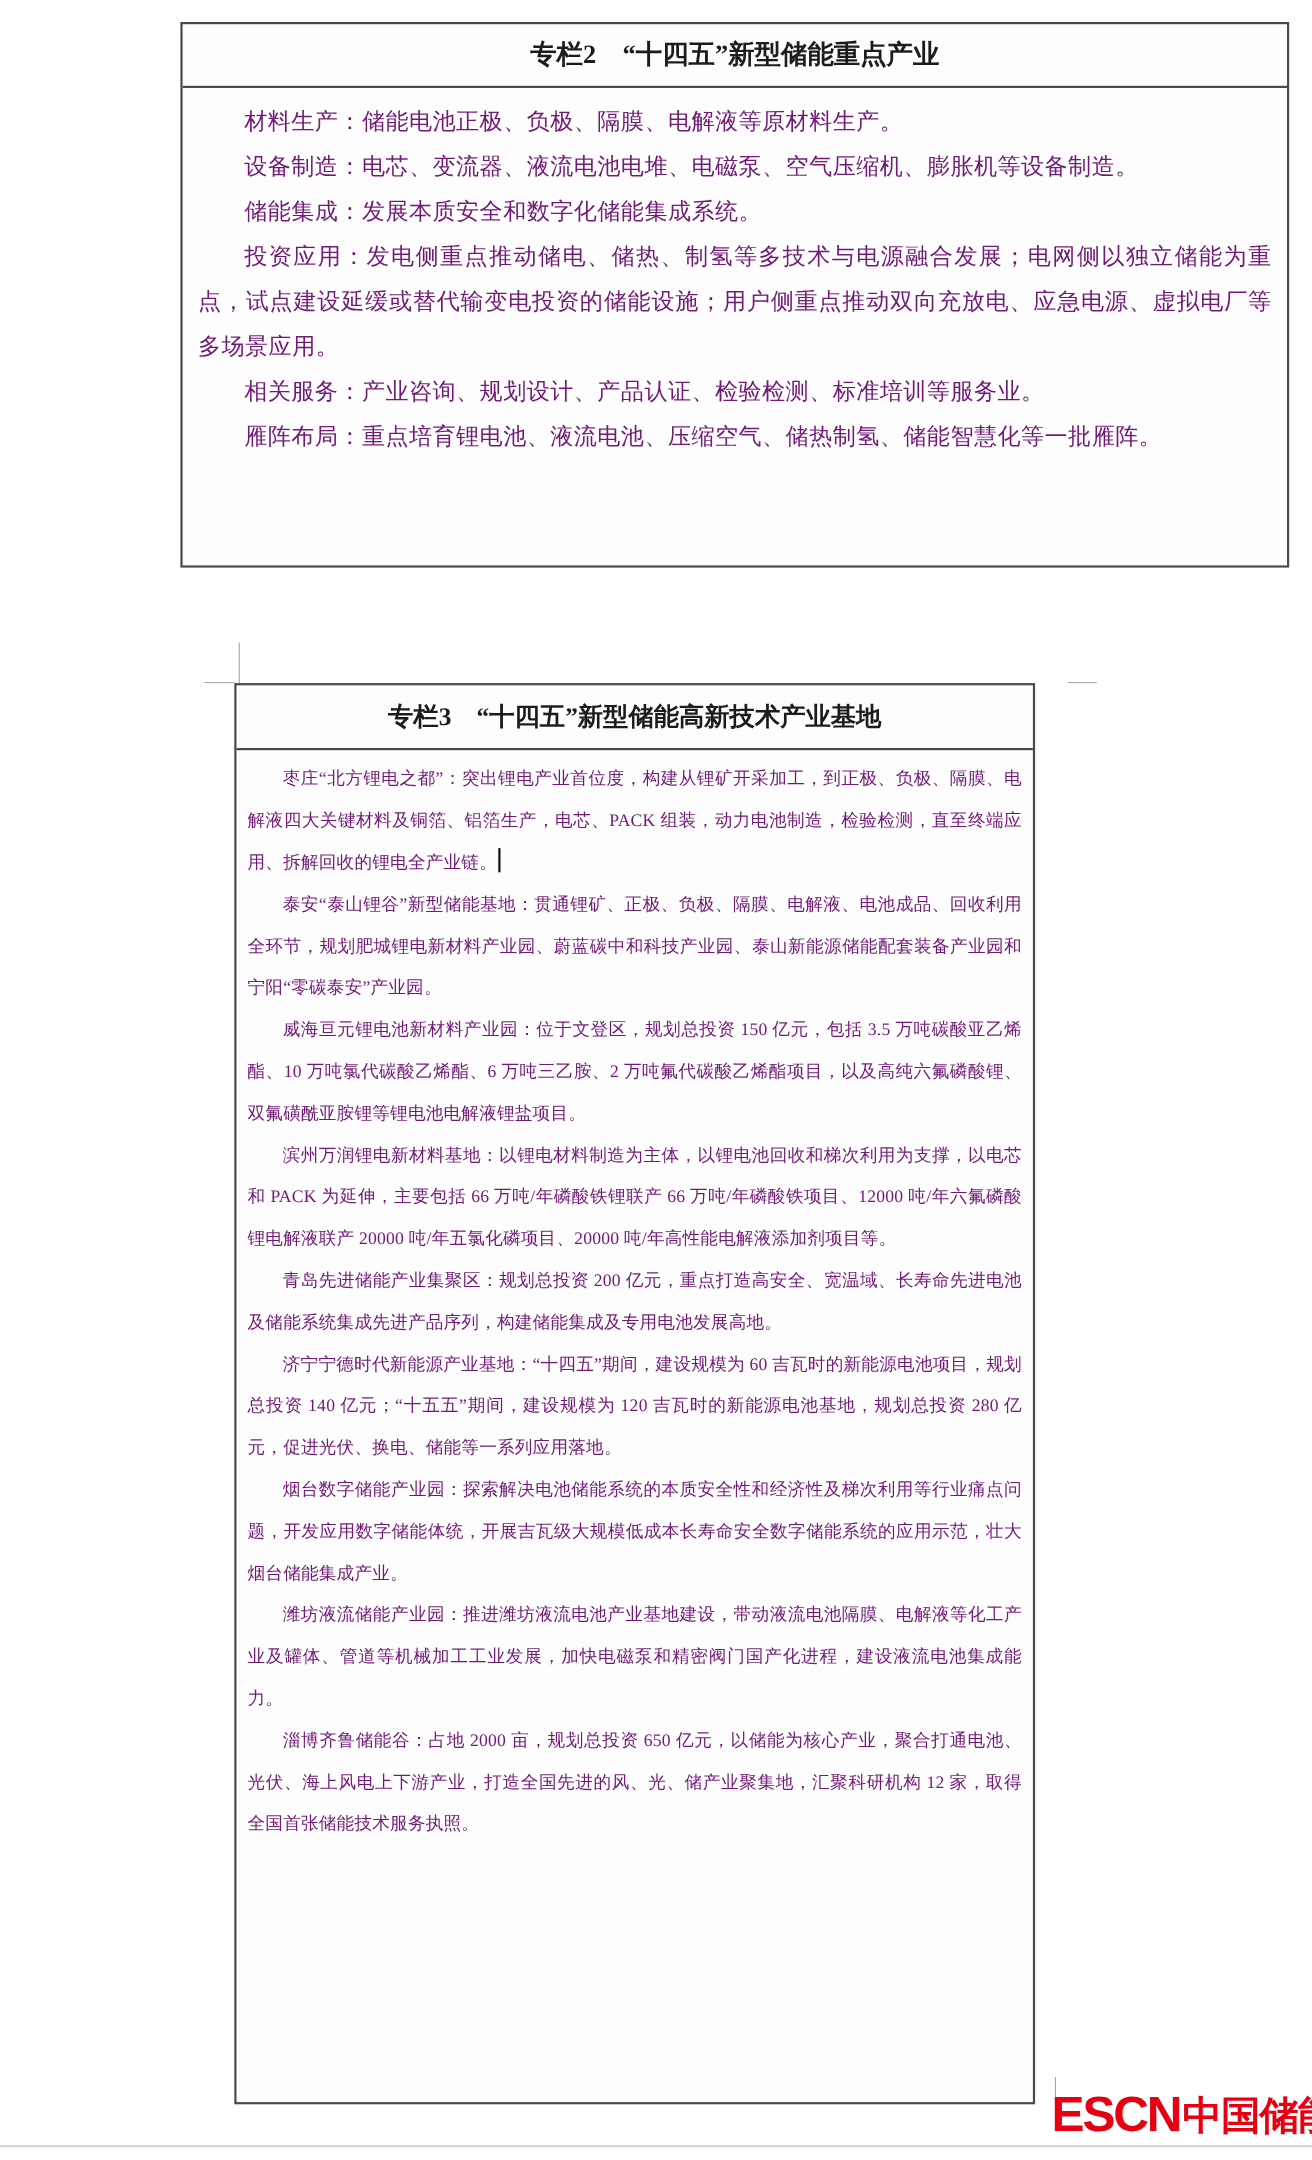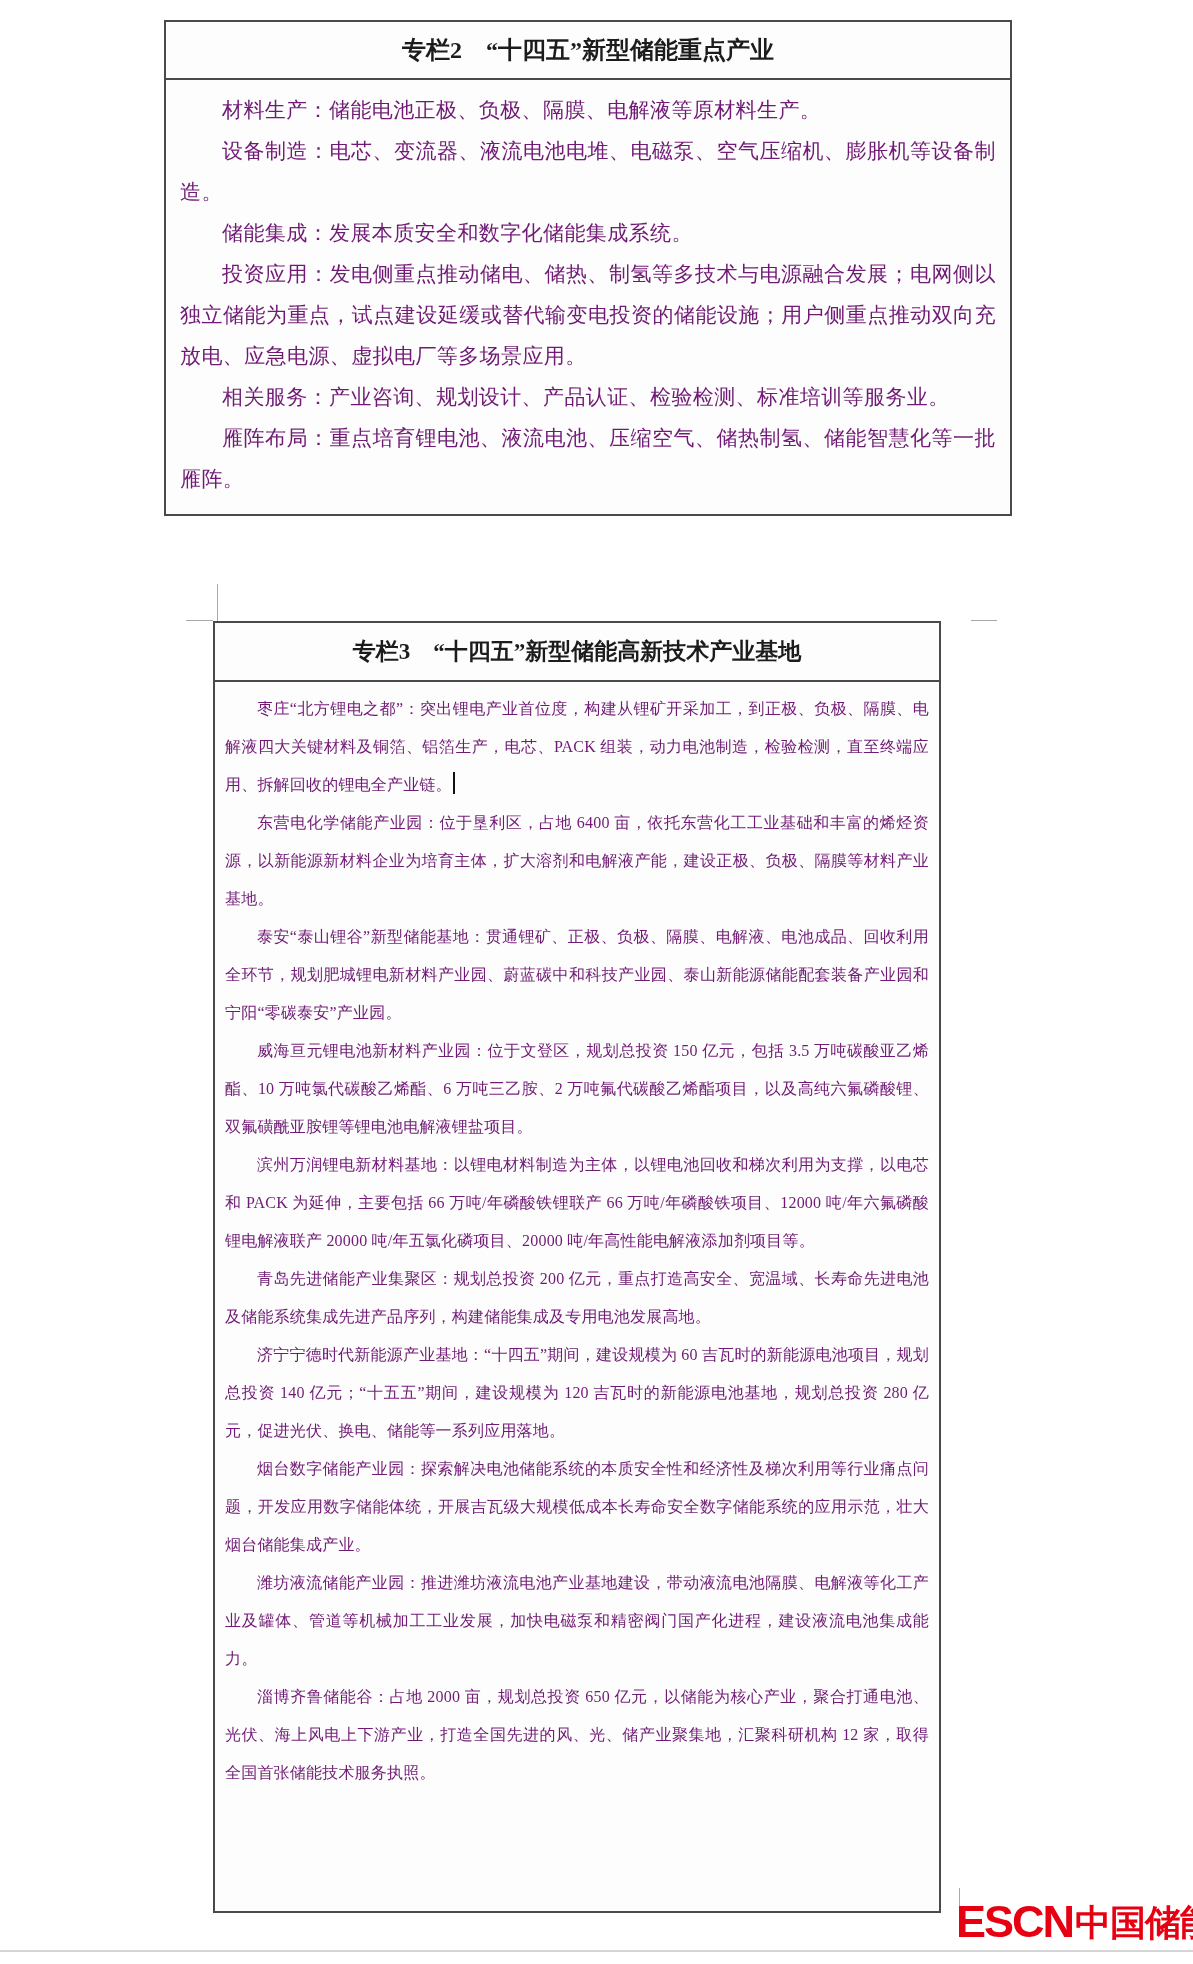--- a/index.html
+++ b/index.html
@@ -13,21 +13,21 @@
     font-family: "Liberation Serif", "DejaVu Serif", serif;
   }
   .page { position: absolute; inset: 0; background: #ffffff; }
 
   .column-box {
     position: absolute;
     background: #fdfdfd;
     border: 2px solid #4a4a4a;
     box-sizing: border-box;
   }
-  #box2 { left: 164px; top: 20px;  width: 848px;  height: 496px; }
+  #box2 { left: 164px; top: 20px;  width: 1008px;  height: 496px; }
   #box3 { left: 213px; top: 621px; width: 728px;  height: 1292px; }
 
   .box-title {
     text-align: center;
     font-weight: 700;
     color: #1c1c1c;
     border-bottom: 2px solid #4a4a4a;
     white-space: nowrap;
   }
   #box2 .box-title { height: 56px; line-height: 56px; font-size: 24px; }
@@ -108,21 +108,20 @@
 
   <div class="tick" id="tick-top-v"></div>
   <div class="tick" id="tick-top-h-l"></div>
   <div class="tick" id="tick-top-h-r"></div>
   <div class="tick" id="tick-bottom-v"></div>
 
   <div class="column-box" id="box3">
     <div class="box-title">专栏3　“十四五”新型储能高新技术产业基地</div>
     <div class="box-content">
       <p><span>枣庄“北方锂电之都”：突出锂电产业首位度，构建从锂矿开采加工，到正极、负极、隔膜、电解液四大关键材料及铜箔、铝箔生产，电芯、PACK 组装，动力电池制造，检验检测，直至终端应用、拆解回收的锂电全产业链。</span><span class="caret"></span></p>
-      <p><span>东营电化学储能产业园：位于垦利区，占地 6400 亩，依托东营化工工业基础和丰富的烯烃资源，以新能源新材料企业为培育主体，扩大溶剂和电解液产能，建设正极、负极、隔膜等材料产业基地。</span></p>
       <p><span>泰安“泰山锂谷”新型储能基地：贯通锂矿、正极、负极、隔膜、电解液、电池成品、回收利用全环节，规划肥城锂电新材料产业园、蔚蓝碳中和科技产业园、泰山新能源储能配套装备产业园和宁阳“零碳泰安”产业园。</span></p>
       <p><span>威海亘元锂电池新材料产业园：位于文登区，规划总投资 150 亿元，包括 3.5 万吨碳酸亚乙烯酯、10 万吨氯代碳酸乙烯酯、6 万吨三乙胺、2 万吨氟代碳酸乙烯酯项目，以及高纯六氟磷酸锂、双氟磺酰亚胺锂等锂电池电解液锂盐项目。</span></p>
       <p><span>滨州万润锂电新材料基地：以锂电材料制造为主体，以锂电池回收和梯次利用为支撑，以电芯和 PACK 为延伸，主要包括 66 万吨/年磷酸铁锂联产 66 万吨/年磷酸铁项目、12000 吨/年六氟磷酸锂电解液联产 20000 吨/年五氯化磷项目、20000 吨/年高性能电解液添加剂项目等。</span></p>
       <p><span>青岛先进储能产业集聚区：规划总投资 200 亿元，重点打造高安全、宽温域、长寿命先进电池及储能系统集成先进产品序列，构建储能集成及专用电池发展高地。</span></p>
       <p><span>济宁宁德时代新能源产业基地：“十四五”期间，建设规模为 60 吉瓦时的新能源电池项目，规划总投资 140 亿元；“十五五”期间，建设规模为 120 吉瓦时的新能源电池基地，规划总投资 280 亿元，促进光伏、换电、储能等一系列应用落地。</span></p>
       <p><span>烟台数字储能产业园：探索解决电池储能系统的本质安全性和经济性及梯次利用等行业痛点问题，开发应用数字储能体统，开展吉瓦级大规模低成本长寿命安全数字储能系统的应用示范，壮大烟台储能集成产业。</span></p>
       <p><span>潍坊液流储能产业园：推进潍坊液流电池产业基地建设，带动液流电池隔膜、电解液等化工产业及罐体、管道等机械加工工业发展，加快电磁泵和精密阀门国产化进程，建设液流电池集成能力。</span></p>
       <p><span>淄博齐鲁储能谷：占地 2000 亩，规划总投资 650 亿元，以储能为核心产业，聚合打通电池、光伏、海上风电上下游产业，打造全国先进的风、光、储产业聚集地，汇聚科研机构 12 家，取得全国首张储能技术服务执照。</span></p>
     </div>
   </div>

